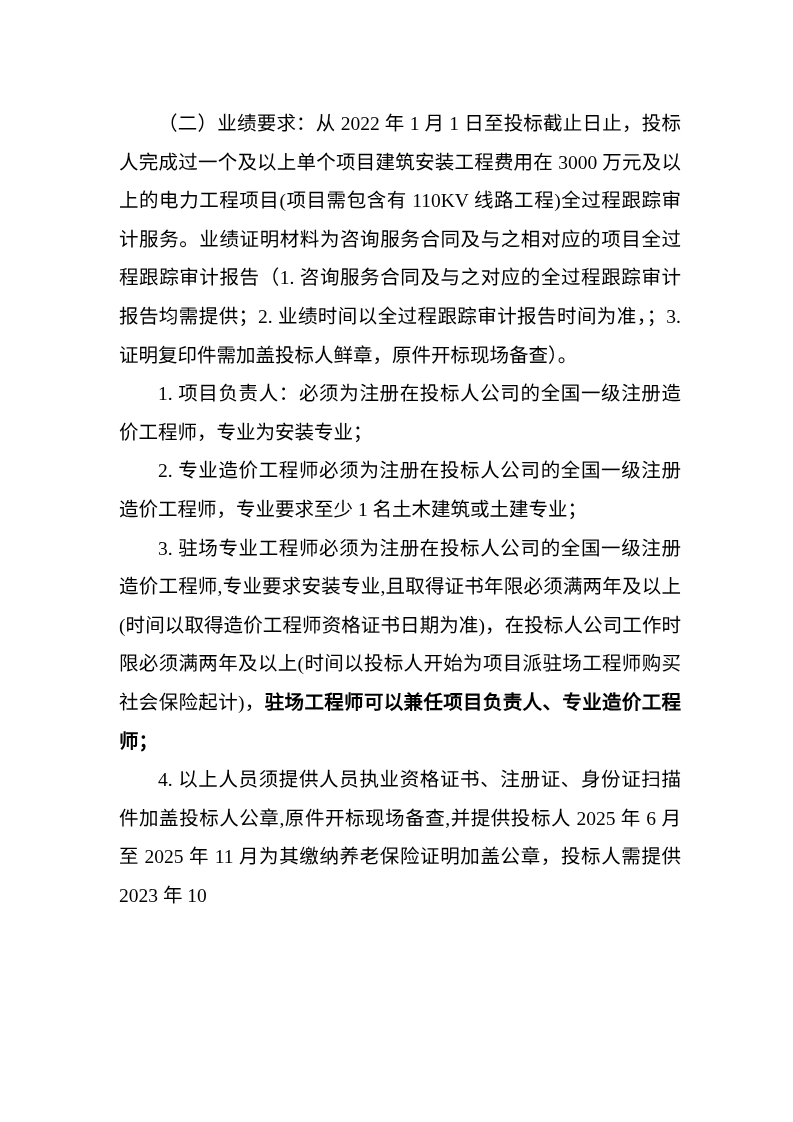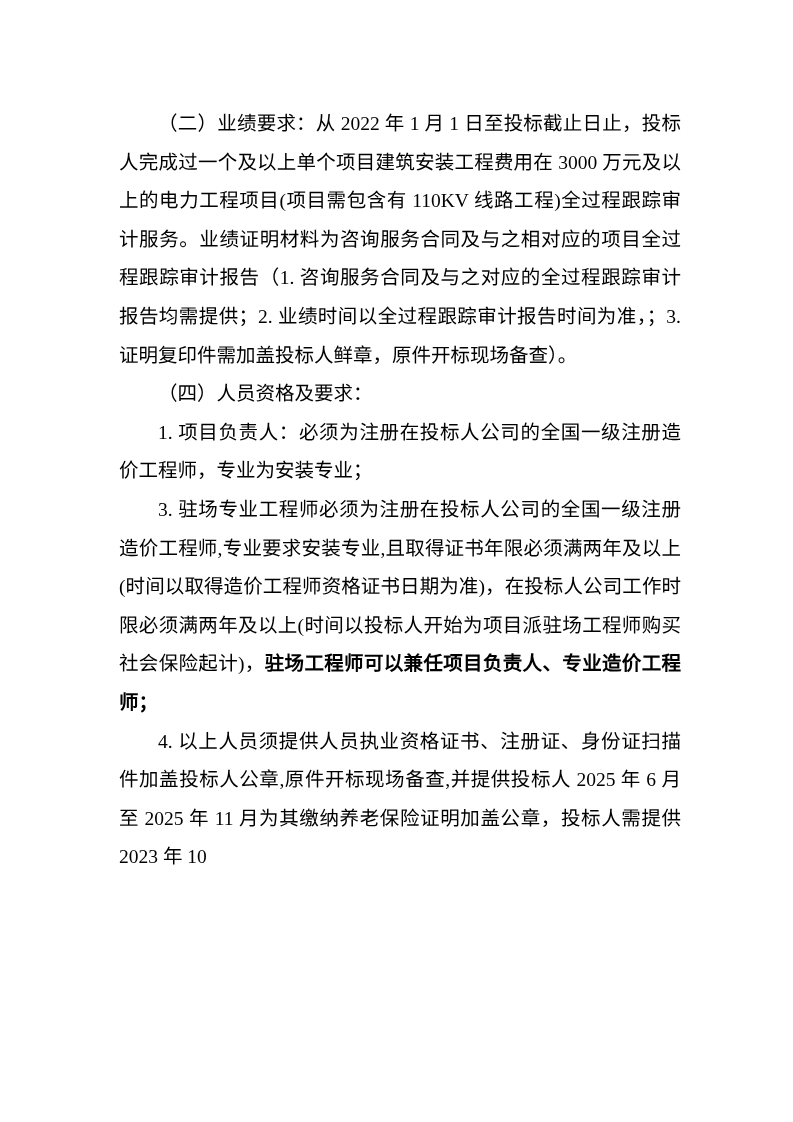--- a/index.html
+++ b/index.html
@@ -36,24 +36,24 @@
 </style>
 </head>
 <body>
 
 <div class="page">
   <div class="doc-body">
 
     <p>（二）业绩要求：从 2022 年 1 月 1 日至投标截止日止，投标人完成过一个及以上单个项目建筑安装工程费用在 3000 万元及以上的电力工程项目(项目需包含有 110KV 线路工程)全过程跟踪审计服务。业绩证明材料为咨询服务合同及与之相对应的项目全过程跟踪审计报告（1. 咨询服务合同及与之对应的全过程跟踪审计报告均需提供；2. 业绩时间以全过程跟踪审计报告时间为准，；3. 证明复印件需加盖投标人鲜章，原件开标现场备查）。</p>
 
 
-    <p>（四）人员资格及要求：</p>
 
     <p>1. 项目负责人：必须为注册在投标人公司的全国一级注册造价工程师，专业为安装专业；</p>
 
+    <p>2. 专业造价工程师必须为注册在投标人公司的全国一级注册造价工程师，专业要求至少 1 名土木建筑或土建专业；</p>
 
     <p>
       <span>3. 驻场专业工程师必须为注册在投标人公司的全国一级注册造价工程师,专业要求安装专业,且取得证书年限必须满两年及以上(时间以取得造价工程师资格证书日期为准)，在投标人公司工作时限必须满两年及以上(时间以投标人开始为项目派驻场工程师购买社会保险起计)，</span><span class="bold-run">驻场工程师可以兼任项目负责人、专业造价工程师；</span>
     </p>
 
     <p>4. 以上人员须提供人员执业资格证书、注册证、身份证扫描件加盖投标人公章,原件开标现场备查,并提供投标人 2025 年 6 月至 2025 年 11 月为其缴纳养老保险证明加盖公章，投标人需提供 2023 年 10</p>
 
   </div>
 </div>
 

